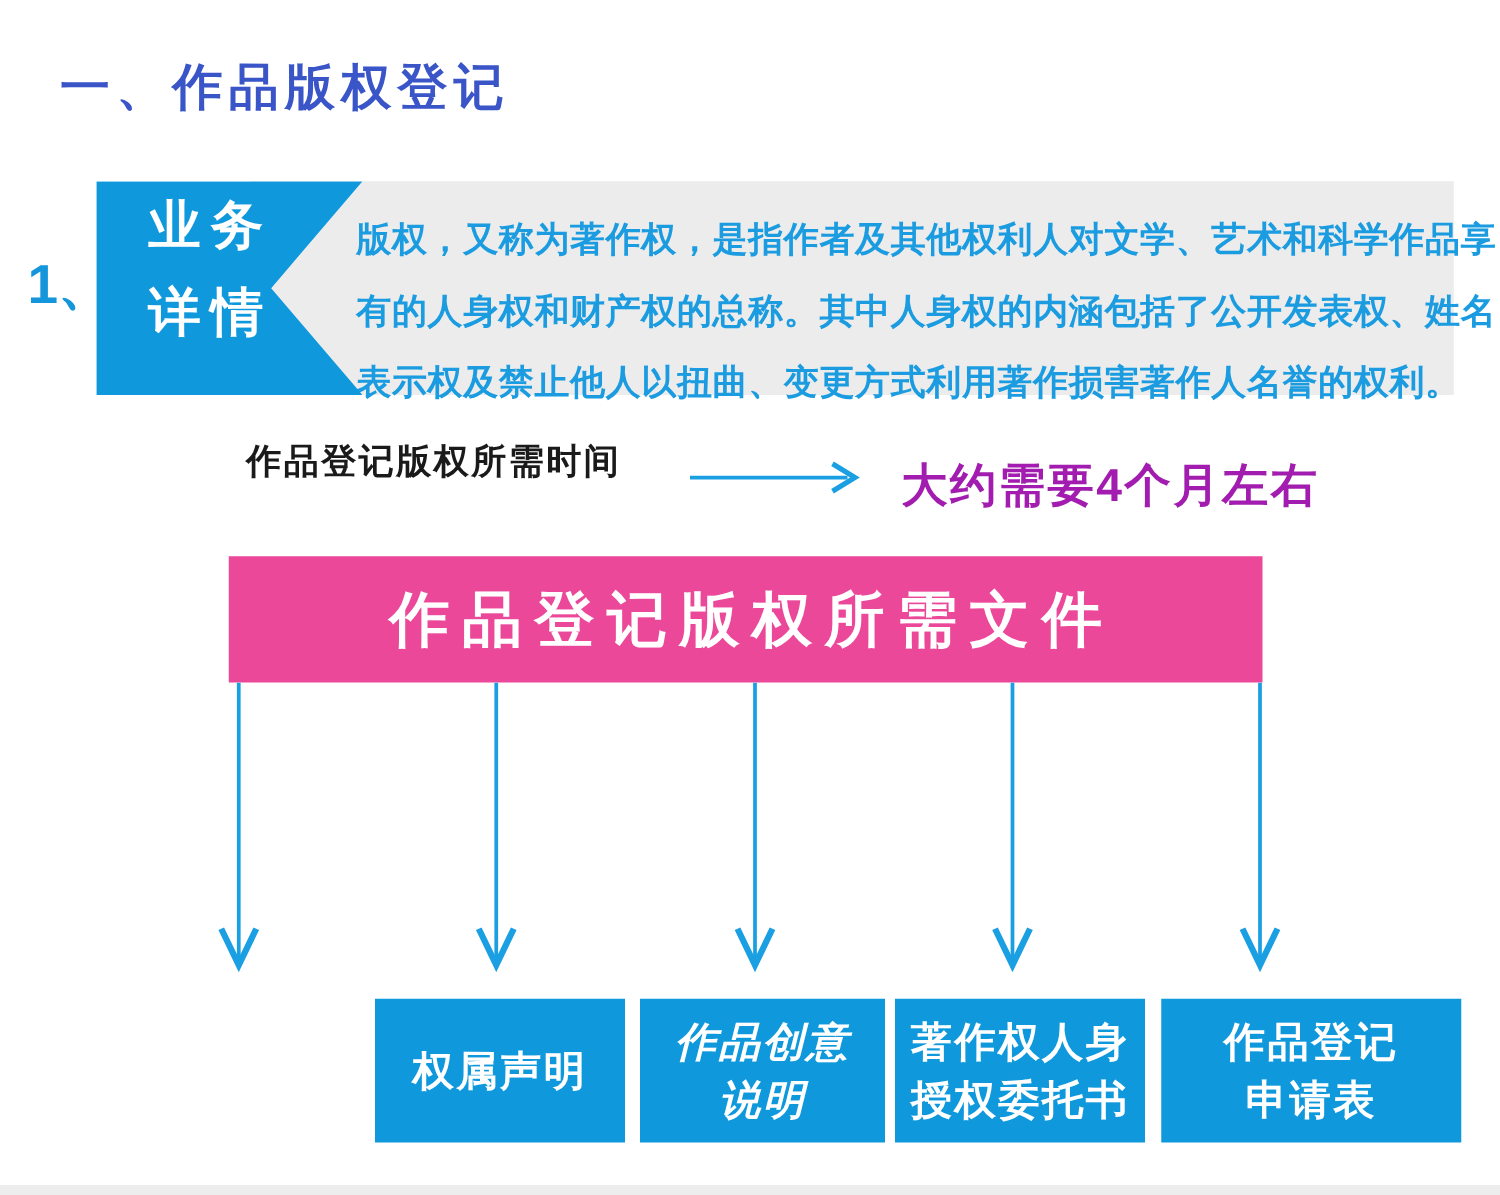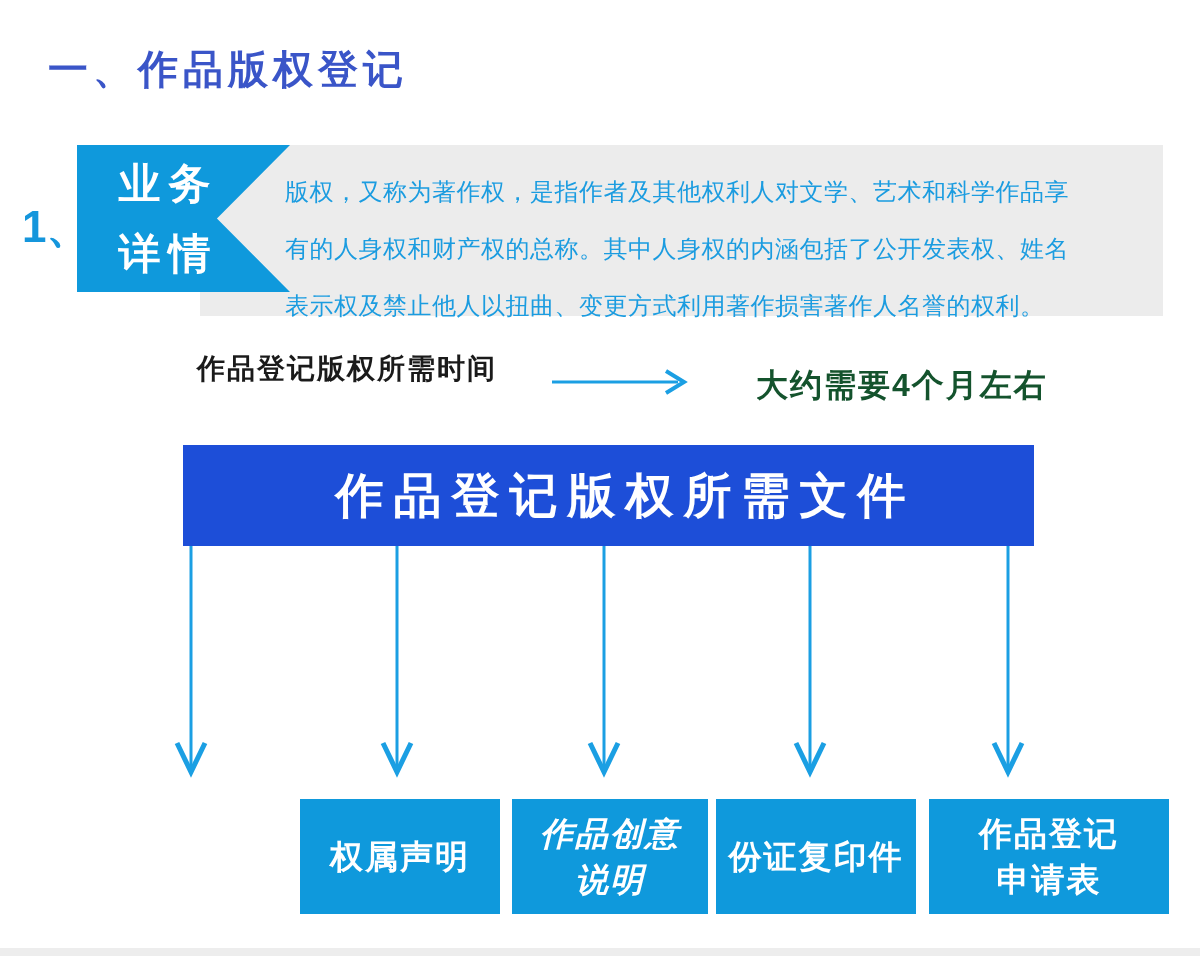--- a/index.html
+++ b/index.html
@@ -42,38 +42,38 @@
     height: 171px;
     background: #ECECEC;
   }
   .desc-text {
     position: absolute;
     left: 85px;
     right: 20px;
     top: 18px;
   }
   .desc-line {
-    font-size: 24px;
-    font-weight: normal;
+    font-size: 28px;
+    font-weight: bold;
     color: #1B9CE0;
     line-height: 57px;
     letter-spacing: 0.5px;
     white-space: nowrap;
   }
   .biz-box {
     position: absolute;
     left: 77px;
     top: 145px;
     width: 213px;
-    height: 147px;
+    height: 171px;
     background: #0F99DC;
     clip-path: polygon(0 0, 100% 0, 65.7% 50%, 100% 100%, 0 100%);
     display: flex;
     flex-direction: column;
-    justify-content: center;
+    justify-content: flex-start;
     align-items: center;
     padding-right: 30px;
     box-sizing: border-box;
   }
   .biz-line {
     color: #ffffff;
     font-size: 42px;
     font-weight: bold;
     letter-spacing: 8px;
     line-height: 70px;
@@ -84,44 +84,43 @@
     left: 197px;
     top: 350px;
     font-size: 28px;
     font-weight: bold;
     letter-spacing: 2px;
     color: #1A1A1A;
     white-space: nowrap;
   }
   .time-value {
     position: absolute;
-    left: 756px;
+    left: 721px;
     top: 364px;
-    font-size: 32px;
+    font-size: 37px;
     font-weight: bold;
     letter-spacing: 2px;
-    color: #14532d;
+    color: #a21caf;
     white-space: nowrap;
   }
   .h-arrow {
     position: absolute;
     left: 550px;
     top: 366px;
   }
   .banner {
     position: absolute;
     left: 183px;
     top: 445px;
     width: 827px;
     height: 101px;
-    background: #1d4ed8;
+    background: #ec4899;
     display: flex;
     align-items: center;
     justify-content: center;
-    padding-left: 24px;
   }
   .banner-text {
     color: #ffffff;
     font-size: 48px;
     font-weight: bold;
     letter-spacing: 10px;
     white-space: nowrap;
     text-indent: 10px;
   }
   .v-arrow {
@@ -215,21 +214,22 @@
   <div class="doc-box" style="left:300px; width:200px;">
     <div class="doc-line">权属声明</div>
   </div>
 
   <div class="doc-box" style="left:512px; width:196px;font-style:italic;">
     <div class="doc-line">作品创意</div>
     <div class="doc-line">说明</div>
   </div>
 
   <div class="doc-box" style="left:716px; width:200px;">
-    <div class="doc-line">份证复印件</div>
+    <div class="doc-line">著作权人身</div>
+    <div class="doc-line">授权委托书</div>
   </div>
 
   <div class="doc-box" style="left:929px; width:240px;">
     <div class="doc-line">作品登记</div>
     <div class="doc-line">申请表</div>
   </div>
 
   <div class="footer-strip"></div>
 
 </div>

